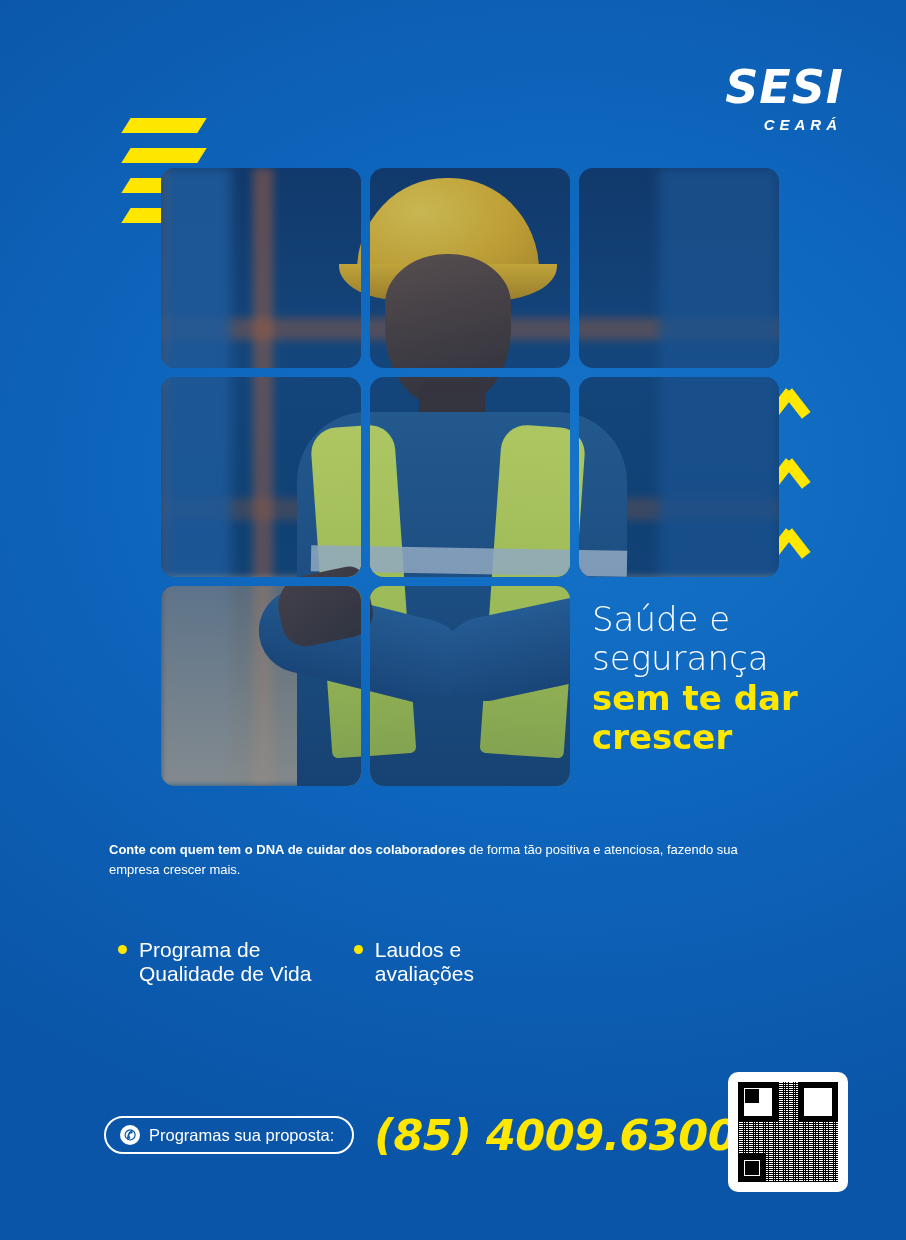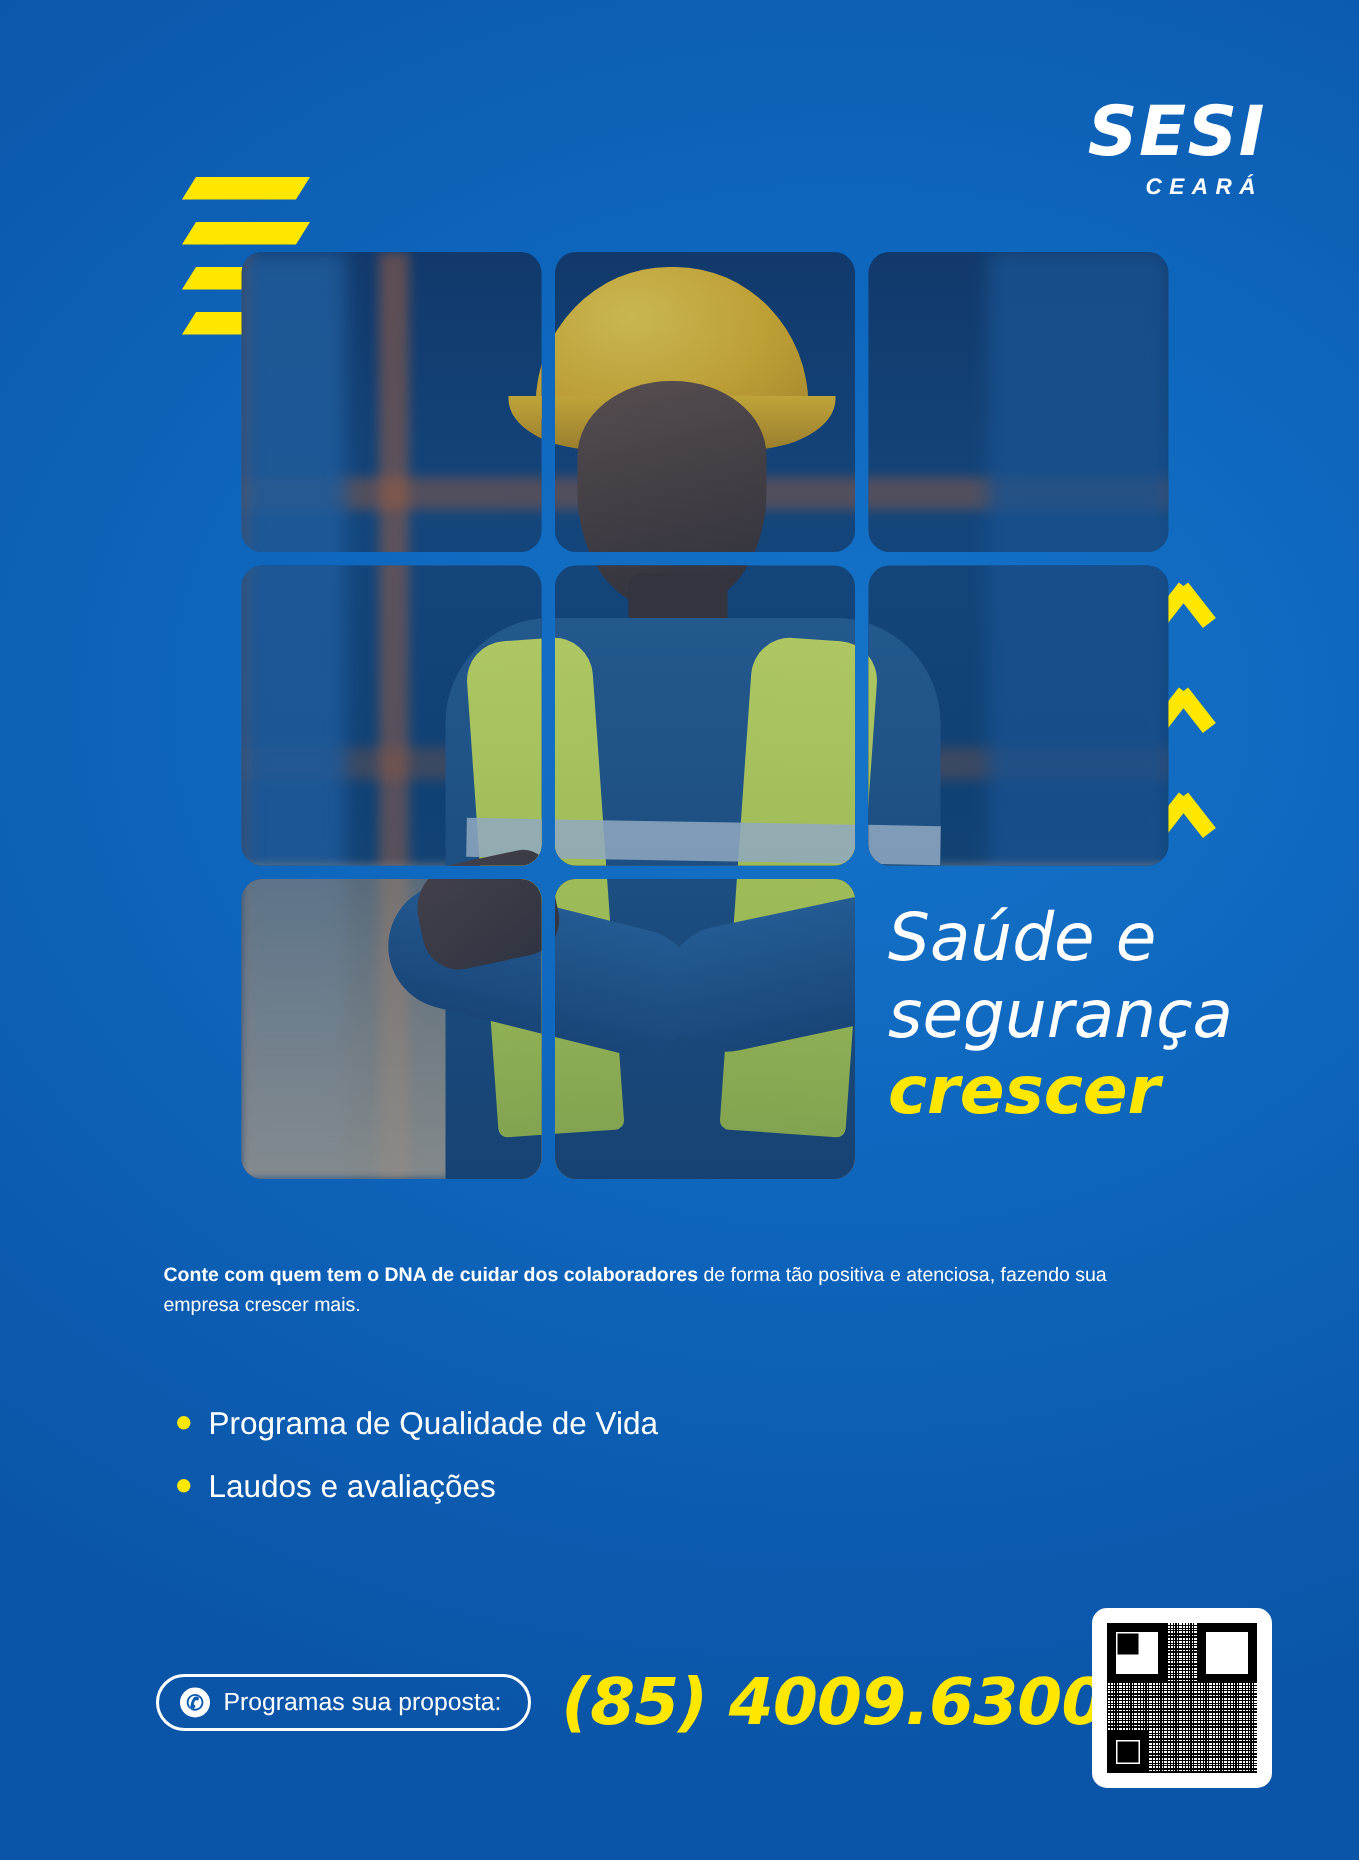--- a/index.html
+++ b/index.html
@@ -217,25 +217,24 @@
     position:absolute; inset:0;
     background: linear-gradient(180deg, rgba(12,90,170,0.22), rgba(12,80,160,0.32));
   }
   
   .headline {
     position: absolute;
     left: 592px;
     top: 600px;
     width: 280px;
     line-height: 1.16;
-    font-size: 44px;
+    font-size: 34px;
     font-weight: 300;
     color: #ffffff;
     font-family: "DejaVu Sans", sans-serif;
-    font-style: italic;
   }
   .headline .bold {
     display: block;
     font-weight: bold;
     color: #ffe700;
   }
   
   .lead {
     position: absolute;
     left: 109px;
@@ -249,21 +248,21 @@
   
   .bullets {
     position: absolute;
     left: 118px;
     top: 938px;
     width: 680px;
     display: flex;
     gap: 30px;
     color: #ffffff;
   }
-  .col { display: flex; flex-direction: column; gap: 18px; justify-content: space-between; }
+  .col { display: flex; flex-direction: row; gap: 18px; justify-content: space-between; }
   .col.left { width: 380px; }
   .bullet {
     display: flex;
     align-items: baseline;
     gap: 12px;
     font-size: 21px;
   }
   .dot {
     width: 9px; height: 9px;
     border-radius: 50%;
@@ -485,20 +484,21 @@
         </div>
         <div class="tint"></div>
       </div>
     </div>
     <div class="tile hidden-tile"></div>
   </div>
 
   <div class="headline">
     <span>Saúde e</span><br>
     <span>segurança</span>
+    <span class="bold">sem te dar</span>
     <span class="bold">crescer</span>
   </div>
 
   <p class="lead">
     <b>Conte com quem tem o DNA de cuidar dos colaboradores</b><span> de forma tão positiva e atenciosa, fazendo sua empresa crescer mais.</span>
   </p>
 
   <div class="bullets">
     <div class="col left">
       <div class="bullet">

